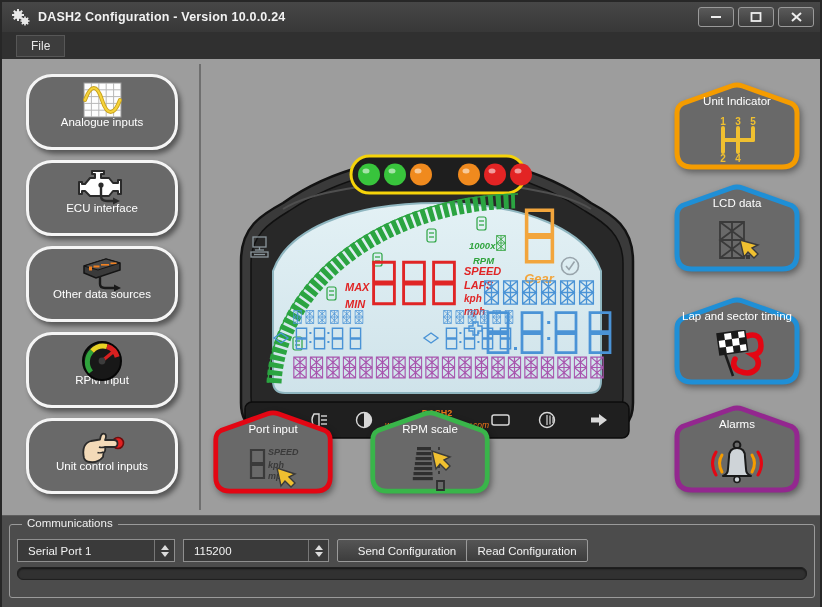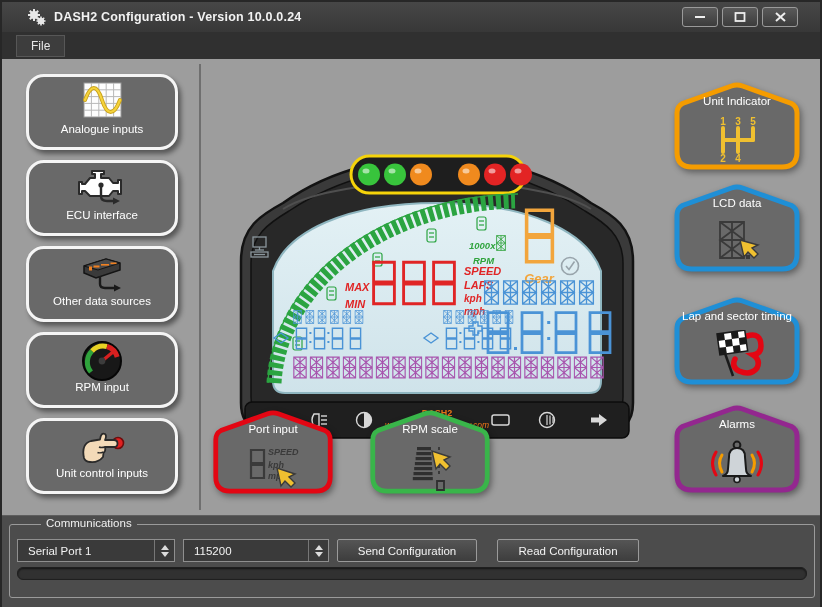--- a/index.html
+++ b/index.html
@@ -2,56 +2,56 @@
 <html><head>
 <meta charset="utf-8">
 <style>
   * { margin:0; padding:0; box-sizing:border-box; }
   html,body { width:822px; height:607px; }
   body { font-family:"Liberation Sans", sans-serif; background:#4c4c4c; position:relative; overflow:hidden; }
   .window { position:absolute; inset:0; border:2px solid #272727; }
 
   
   .titlebar { position:absolute; left:0; top:0; right:0; height:30px;
-    background:linear-gradient(#474747,#383838); display:flex; align-items:center; padding:0 22px; }
+    background:linear-gradient(#474747,#383838); display:flex; align-items:center; padding:0 6px; }
   .app-icon { width:22px; height:20px; margin:0 6px 0 2px; }
   .title { color:#f2f2f2; font-size:12.5px; font-weight:bold; letter-spacing:.2px; flex:1; }
   .win-controls { display:flex; gap:4px; }
   .win-btn { width:36px; height:20px; background:linear-gradient(#5a5a5a,#3c3c3c); border:1px solid #9a9a9a;
     border-radius:3px; display:flex; align-items:center; justify-content:center; cursor:default; }
   .win-btn svg { display:block; }
 
   
   .menubar { position:absolute; left:0; top:30px; right:0; height:27px; background:#303030; display:flex; align-items:center; padding-left:14px; }
   .menu-item { color:#e8e8e8; font-size:12px; padding:3px 14px; background:#3d3d3d; border:1px solid #575757; }
 
   
   .main { position:absolute; left:0; top:57px; right:0; height:456px; background:#9d9d9d; }
   .v-divider { position:absolute; left:197px; top:5px; width:2px; height:446px; background:#6f6f6f; }
 
   
   .side-btn { position:absolute; left:24px; width:152px; height:76px; background:#696969;
-    border:3px solid #f5f5f5; border-radius:18px; box-shadow:3px 4px 5px rgba(0,0,0,.45);
-    display:flex; flex-direction:column; align-items:center; justify-content:flex-end; padding-bottom:12px; }
+    border:3px solid #f5f5f5; border-radius:26px; box-shadow:3px 4px 5px rgba(0,0,0,.45);
+    display:flex; flex-direction:column; align-items:center; justify-content:flex-end; padding-bottom:19px; }
   .side-btn .icn { position:absolute; top:5px; left:0; right:0; display:flex; justify-content:center; }
   .side-btn .lbl { color:#fff; font-size:11.5px; }
 
   
   .pent { position:absolute; width:130px; height:90px; }
   .pent svg.shape { position:absolute; inset:0; filter:drop-shadow(2px 3px 3px rgba(0,0,0,.4)); }
   .pent .lbl { position:absolute; top:13px; left:0; right:0; text-align:center; color:#fff; font-size:11.5px; }
   .pent .icn { position:absolute; top:30px; left:0; right:0; bottom:6px; display:flex; align-items:center; justify-content:center; }
 
   
   .dash { position:absolute; left:215px; top:72px; }
 
   
   .footer { position:absolute; left:0; top:513px; right:0; height:94px; background:#4c4c4c; border-top:1px solid #5e5e5e; }
   .groupbox { position:absolute; left:7px; top:8px; width:806px; height:74px; border:1px solid #9a9a9a; border-radius:3px; }
-  .group-label { position:absolute; left:31px; top:-8px; background:#4c4c4c; padding:0 5px; color:#f0f0f0; font-size:11.5px; }
+  .group-label { position:absolute; left:12px; top:-8px; background:#4c4c4c; padding:0 5px; color:#f0f0f0; font-size:11.5px; }
   .combo { position:absolute; top:14px; height:23px; background:#3a3a3a; border:1px solid #8f8f8f;
     display:flex; align-items:center; color:#f2f2f2; font-size:11.5px; padding-left:10px; }
   .combo .spin { margin-left:auto; height:100%; width:20px; border-left:1px solid #777;
     display:flex; flex-direction:column; align-items:center; justify-content:center; gap:2px; }
   .tri-up { width:0; height:0; border-left:4px solid transparent; border-right:4px solid transparent; border-bottom:5px solid #dcdcdc; }
   .tri-dn { width:0; height:0; border-left:4px solid transparent; border-right:4px solid transparent; border-top:5px solid #dcdcdc; }
   .cfg-btn { position:absolute; top:14px; height:23px; background:linear-gradient(#555,#3d3d3d); border:1px solid #9a9a9a;
     border-radius:2px; color:#f2f2f2; font-size:11.5px; display:flex; align-items:center; justify-content:center; }
   .progress { position:absolute; left:7px; top:42px; width:790px; height:13px; background:#313131;
     border:1px solid #1f1f1f; border-radius:6px; box-shadow:inset 0 1px 2px rgba(0,0,0,.6); }
@@ -553,19 +553,19 @@
 
       <div class="combo" style="left:173px; width:146px">
         <span>115200</span>
         <span class="spin">
             <span class="tri-up"></span>
             <span class="tri-dn"></span>
           </span>
       </div>
 
       <div class="cfg-btn" style="left:327px; width:140px">Send Configuration</div>
-      <div class="cfg-btn" style="left:487px; width:142px">Read Configuration</div>
+      <div class="cfg-btn" style="left:456px; width:122px">Read Configuration</div>
 
       <div class="progress"></div>
     </div>
   </div>
 
 </div>
 
 </body></html>

